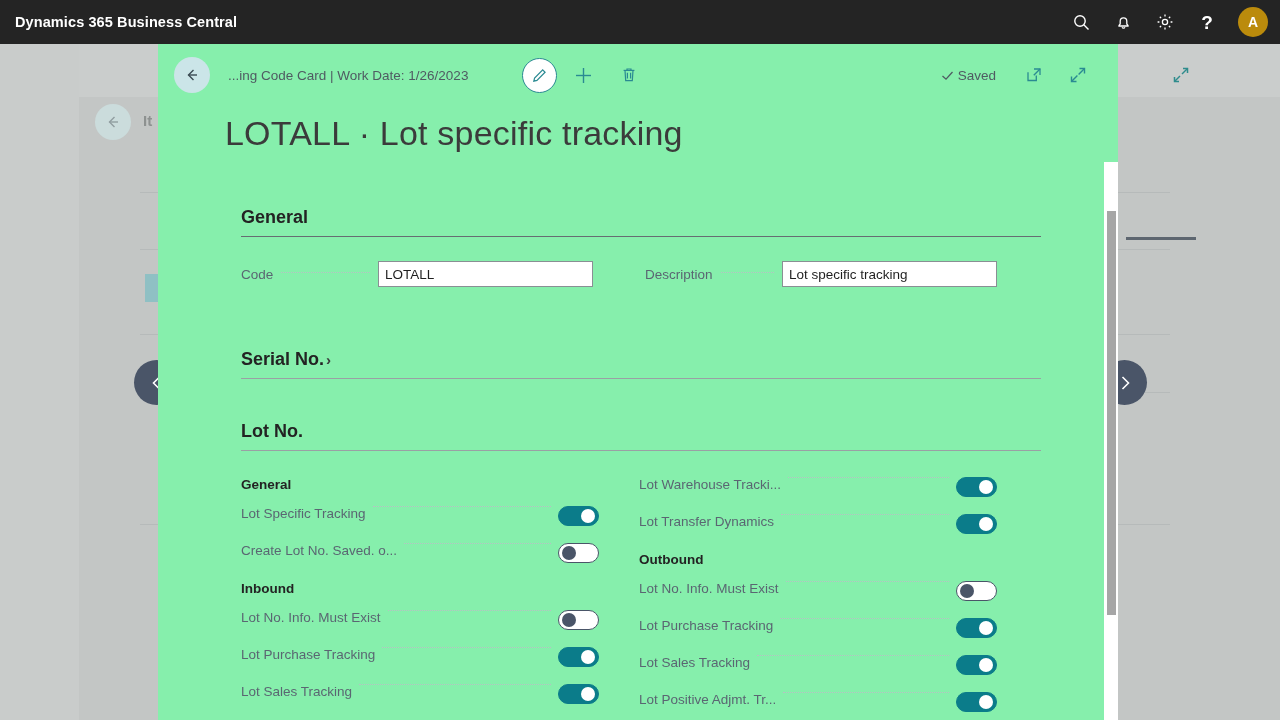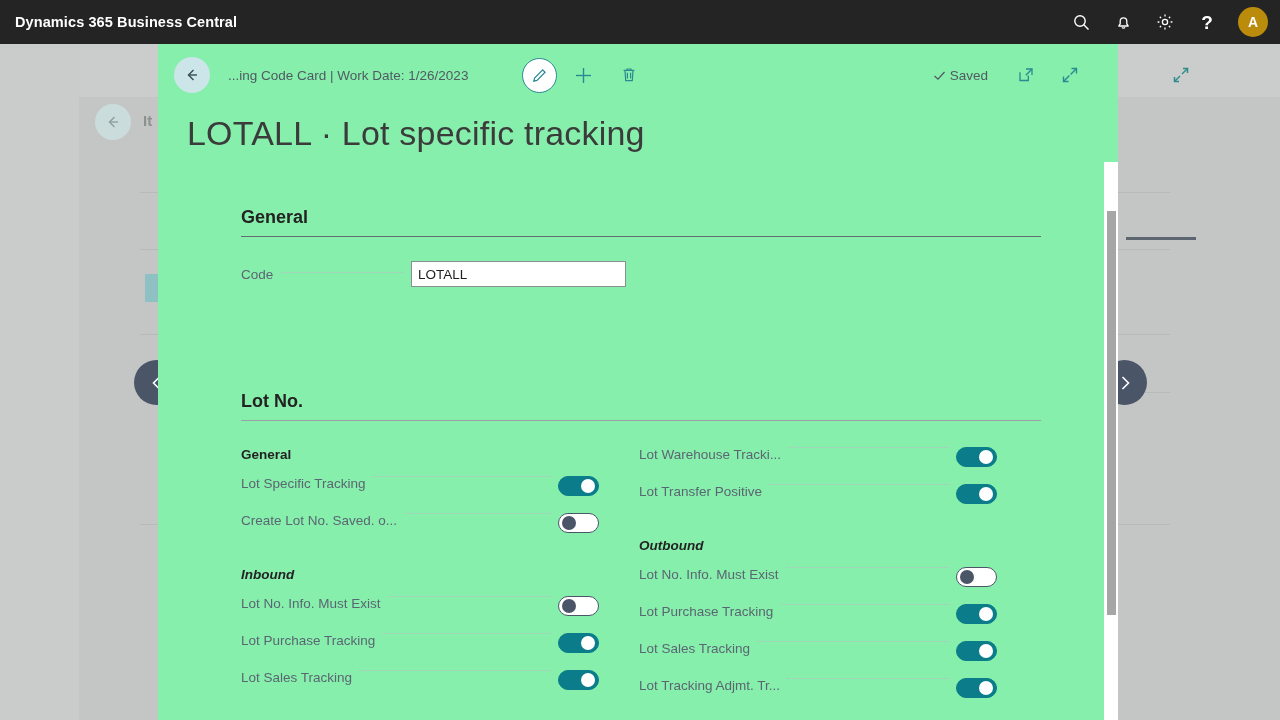--- a/index.html
+++ b/index.html
@@ -166,35 +166,35 @@
   .icon-btn {
     width: 40px; height: 38px;
     display: flex; align-items: center; justify-content: center;
     color: #2a8a92;
     cursor: pointer;
   }
   .topbar-right {
     margin-left: auto;
     display: flex; align-items: center;
     gap: 4px;
-    padding-right: 28px;
+    padding-right: 20px;
   }
   .saved {
     display: flex; align-items: center; gap: 3px;
     font-size: 13.5px; color: #4f5b62;
     margin-right: 14px;
   }
   .saved svg { stroke: #4f5b62; }
 
   
   .page-title {
     font-size: 34px;
     font-weight: 300;
     color: #3b3b3b;
-    padding: 6px 0 0 29px;
+    padding: 6px 0 0 67px;
     letter-spacing: .2px;
     line-height: 1.25;
   }
 
   
   .modal-body {
     position: absolute;
     top: 118px; left: 16px;
     width: 1124px; height: 558px;
     overflow: hidden;
@@ -257,21 +257,21 @@
     margin-top: 26px;
   }
   .col { width: 385px; }
 
   .sub-head {
     font-size: 13.5px;
     font-weight: bold;
     color: #232323;
     margin-bottom: 14px;
   }
-  .sub-head.gap { margin-top: 32px; font-style: italic; }
+  .sub-head.gap { margin-top: 16px; }
 
   .toggle-row {
     display: flex; align-items: flex-start;
     height: 22px;
     margin-bottom: 15px;
   }
   .toggle-label {
     font-size: 13.5px;
     color: #5a6672;
     white-space: nowrap;
@@ -458,24 +458,33 @@
 
       <div class="section-head">
         <span>General</span>
       </div>
       <div class="field-row">
         <div class="field">
           <span class="field-label">Code</span>
           <span class="leader"></span>
           <input class="field-input" value="LOTALL" style="">
         </div>
+        <div class="field">
+          <span class="field-label">Description</span>
+          <span class="leader"></span>
+          <input class="field-input" value="Lot specific tracking" style="">
+        </div>
       </div>
 
       <div class="spacer-lg"></div>
 
+      <div class="section-head thin">
+        <span>Serial No.</span>
+        <span class="chev-right">›</span>
+      </div>
 
       <div class="spacer-md"></div>
 
       <div class="section-head thin">
         <span>Lot No.</span>
       </div>
 
       <div class="two-col">
 
         <div class="col">
@@ -524,21 +533,21 @@
 
         <div class="col">
           <div class="toggle-row">
             <span class="toggle-label">Lot Warehouse Tracki...</span>
             <span class="toggle-leader"></span>
             <span class="switch on">
                 <span class="knob"></span>
               </span>
           </div>
           <div class="toggle-row">
-            <span class="toggle-label">Lot Transfer Positive</span>
+            <span class="toggle-label">Lot Transfer Dynamics</span>
             <span class="toggle-leader"></span>
             <span class="switch on">
                 <span class="knob"></span>
               </span>
           </div>
 
           <div class="sub-head gap">Outbound</div>
 
           <div class="toggle-row">
             <span class="toggle-label">Lot No. Info. Must Exist</span>
@@ -555,21 +564,21 @@
               </span>
           </div>
           <div class="toggle-row">
             <span class="toggle-label">Lot Sales Tracking</span>
             <span class="toggle-leader"></span>
             <span class="switch on">
                 <span class="knob"></span>
               </span>
           </div>
           <div class="toggle-row">
-            <span class="toggle-label">Lot Tracking Adjmt. Tr...</span>
+            <span class="toggle-label">Lot Positive Adjmt. Tr...</span>
             <span class="toggle-leader"></span>
             <span class="switch on">
                 <span class="knob"></span>
               </span>
           </div>
 
         </div>
 
       </div>
     </div>

